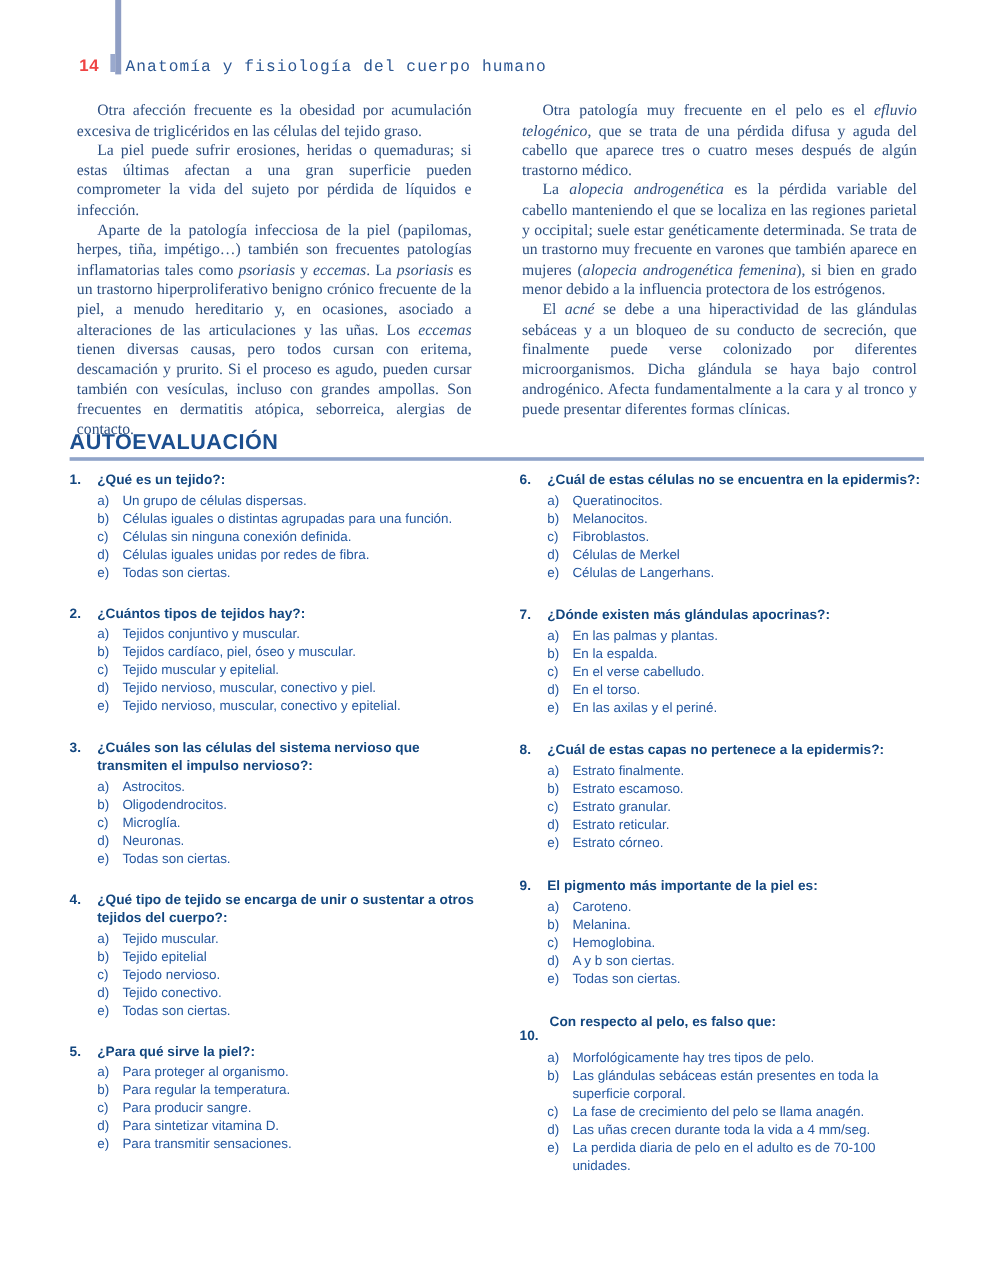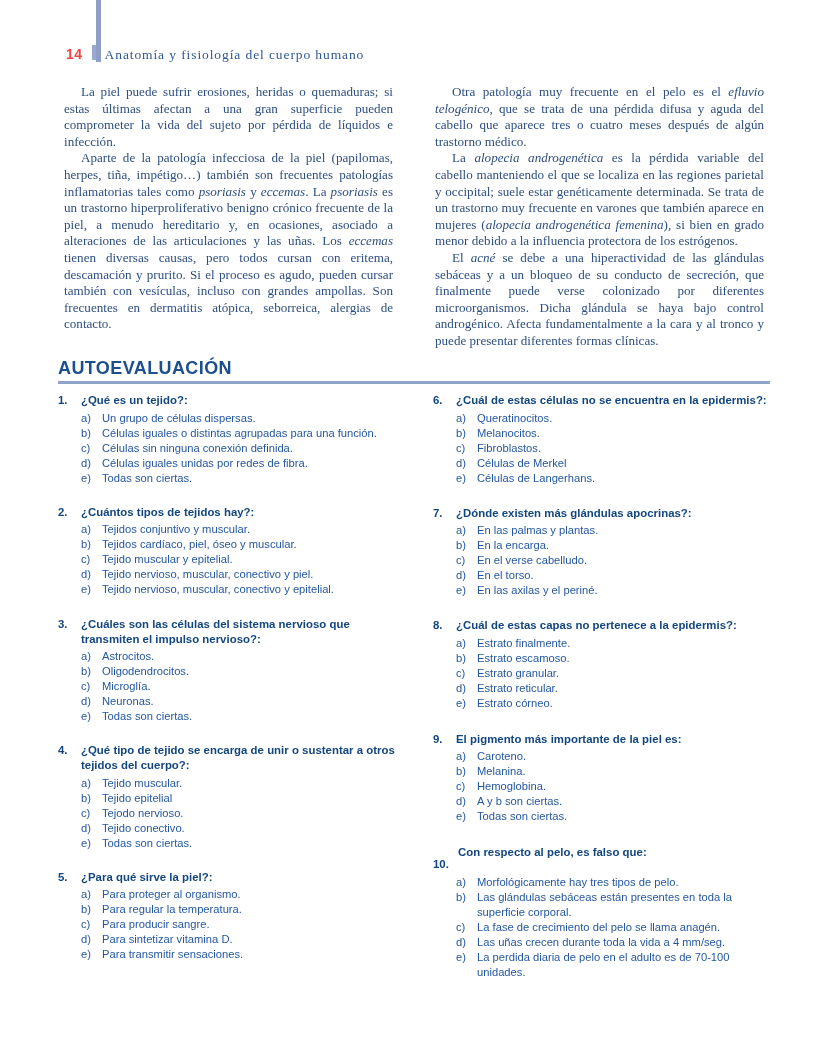--- a/index.html
+++ b/index.html
@@ -35,21 +35,21 @@
     color: #ef4444;
     letter-spacing: 0.5px;
   }
   .header-rule {
     display: inline-block;
     width: 4px; height: 15px;
     background: #9aa9cd;
     position: relative; top: 1px;
   }
   .header-title {
-    font-family: Liberation Serif, serif;
+    font-family: Liberation Mono, monospace;
     font-size: 13.5px;
     color: #2e5893;
     letter-spacing: 0.9px;
   }
 
   
   .prose {
     position: absolute;
     top: 84px;
     width: 700px;
@@ -151,20 +151,21 @@
 <div class="page-edge-bar"></div>
 
 <div class="page-header">
   <span class="page-number">14</span>
   <span class="header-rule"></span>
   <span class="header-title">Anatomía y fisiología del cuerpo humano</span>
 </div>
 
 <div class="prose">
   <div class="prose-col" id="col-left">
+      <p>Otra afección frecuente es la obesidad por acumulación excesiva de triglicéridos en las células del tejido graso.</p>
       <p>La piel puede sufrir erosiones, heridas o quemaduras; si estas últimas afectan a una gran superficie pueden comprometer la vida del sujeto por pérdida de líquidos e infección.</p>
       <p>Aparte de la patología infecciosa de la piel (papilomas, herpes, tiña, impétigo…) también son frecuentes patologías inflamatorias tales como <i>psoriasis</i> y <i>eccemas</i>. La <i>psoriasis</i> es un trastorno hiperproliferativo benigno crónico frecuente de la piel, a menudo hereditario y, en ocasiones, asociado a alteraciones de las articulaciones y las uñas. Los <i>eccemas</i> tienen diversas causas, pero todos cursan con eritema, descamación y prurito. Si el proceso es agudo, pueden cursar también con vesículas, incluso con grandes ampollas. Son frecuentes en dermatitis atópica, seborreica, alergias de contacto.</p>
     </div>
   <div class="prose-col" id="col-right">
       <p>Otra patología muy frecuente en el pelo es el <i>efluvio telogénico</i>, que se trata de una pérdida difusa y aguda del cabello que aparece tres o cuatro meses después de algún trastorno médico.</p>
       <p>La <i>alopecia androgenética</i> es la pérdida variable del cabello manteniendo el que se localiza en las regiones parietal y occipital; suele estar genéticamente determinada. Se trata de un trastorno muy frecuente en varones que también aparece en mujeres (<i><i>alopecia androgenética</i> femenina</i>), si bien en grado menor debido a la influencia protectora de los estrógenos.</p>
       <p>El <i>acné</i> se debe a una hiperactividad de las glándulas sebáceas y a un bloqueo de su conducto de secreción, que finalmente puede verse colonizado por diferentes microorganismos. Dicha glándula se haya bajo control androgénico. Afecta fundamentalmente a la cara y al tronco y puede presentar diferentes formas clínicas.</p>
     </div>
 </div>
 
@@ -348,21 +349,21 @@
           <span class="q-num">7.</span>
           <span class="q-text">¿Dónde existen más glándulas apocrinas?:</span>
         </div>
         <div class="answers">
           <div class="answer">
             <span class="a-key">a)</span>
             <span class="a-text">En las palmas y plantas.</span>
           </div>
           <div class="answer">
             <span class="a-key">b)</span>
-            <span class="a-text">En la encarga.</span>
+            <span class="a-text">En la espalda.</span>
           </div>
           <div class="answer">
             <span class="a-key">c)</span>
             <span class="a-text">En el verse cabelludo.</span>
           </div>
           <div class="answer">
             <span class="a-key">d)</span>
             <span class="a-text">En el torso.</span>
           </div>
           <div class="answer">

